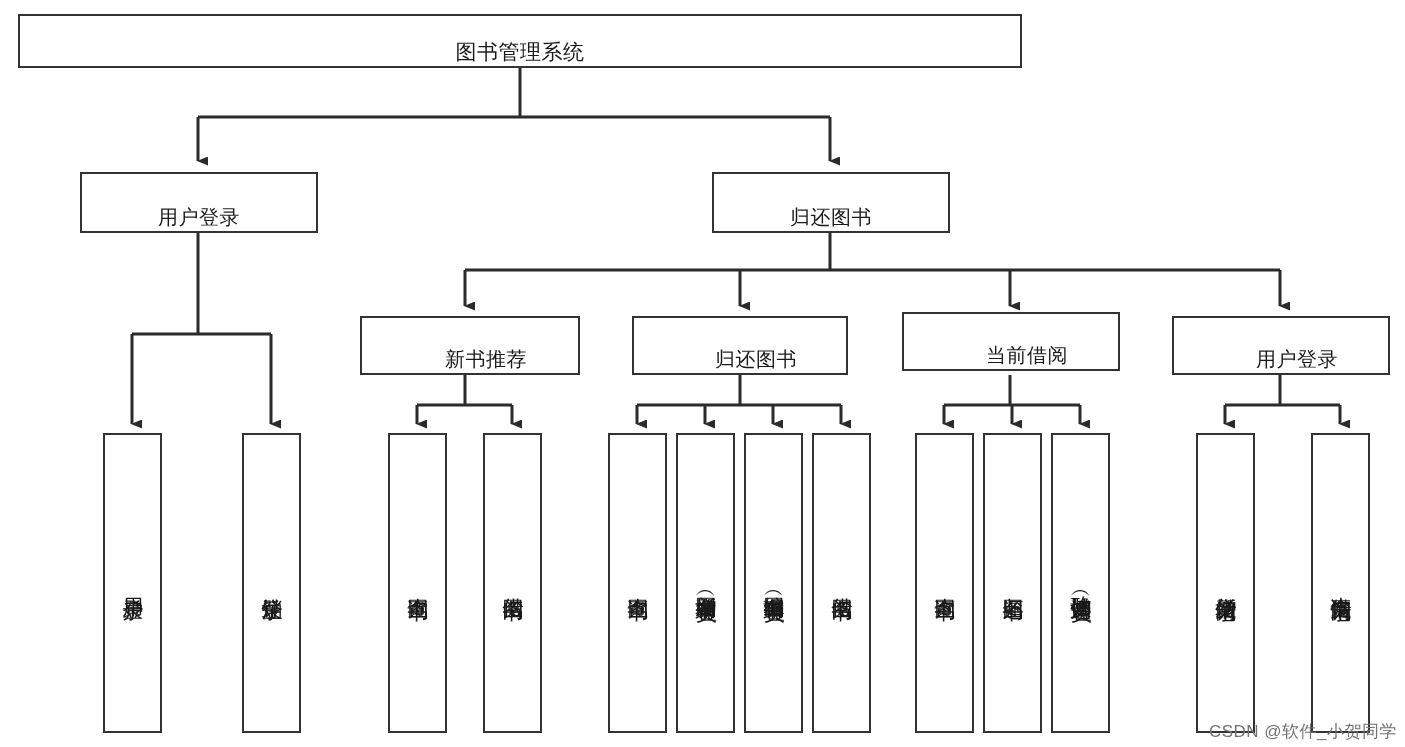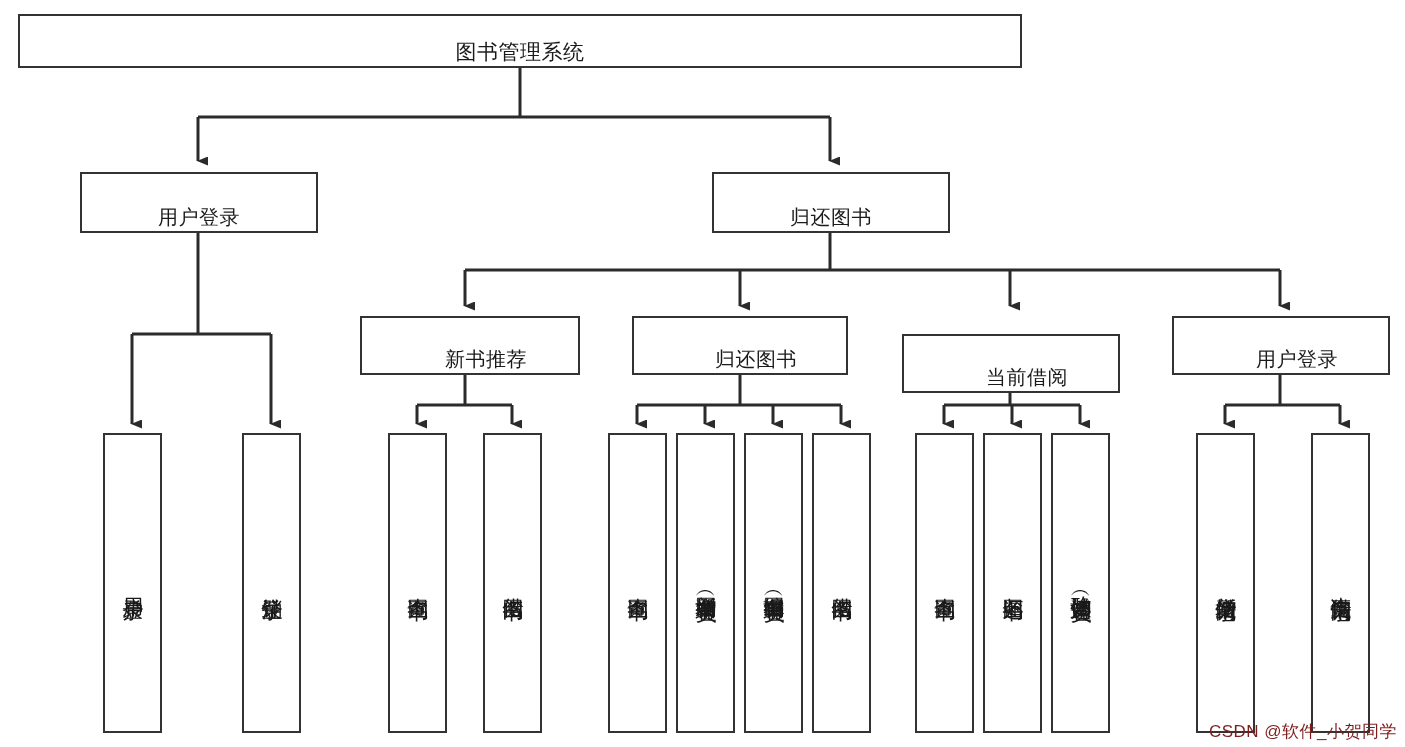--- a/index.html
+++ b/index.html
@@ -57,21 +57,21 @@
     line-height: 1.18;
     letter-spacing: 1px;
     max-height: 280px;
     white-space: normal;
   }
   .watermark {
     position: absolute;
     right: 8px;
     bottom: 4px;
     font-size: 17px;
-    color: #7f1d1d;
+    color: #737373;
     white-space: nowrap;
     letter-spacing: 0.5px;
   }
 </style>
 </head>
 <body>
 
 <div id="diagram-root">
 
   <svg class="diagram-canvas" viewBox="0 0 1405 747">
@@ -134,21 +134,21 @@
   <div class="node-box level-1" style="left:712px; top:172px; width:238px; height:61px;">
     <span class="node-label">归还图书</span>
   </div>
 
   <div class="node-box level-2" style="left:360px; top:316px; width:220px; height:59px;">
     <span class="node-label">新书推荐</span>
   </div>
   <div class="node-box level-2" style="left:632px; top:316px; width:216px; height:59px;">
     <span class="node-label">归还图书</span>
   </div>
-  <div class="node-box level-2" style="left:902px; top:334px; width:218px; height:59px;">
+  <div class="node-box level-2" style="left:902px; top:312px; width:218px; height:59px;">
     <span class="node-label">当前借阅</span>
   </div>
   <div class="node-box level-2" style="left:1172px; top:316px; width:218px; height:59px;">
     <span class="node-label">用户登录</span>
   </div>
 
   <div class="node-box leaf" style="left:103px; top:433px; width:59px; height:300px;">
     <span class="node-label">用户登录</span>
   </div>
   <div class="node-box leaf" style="left:242px; top:433px; width:59px; height:300px;">

